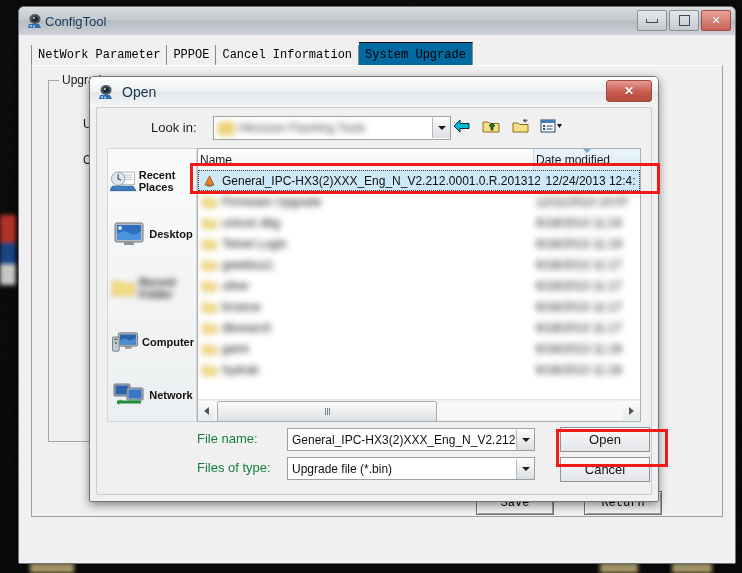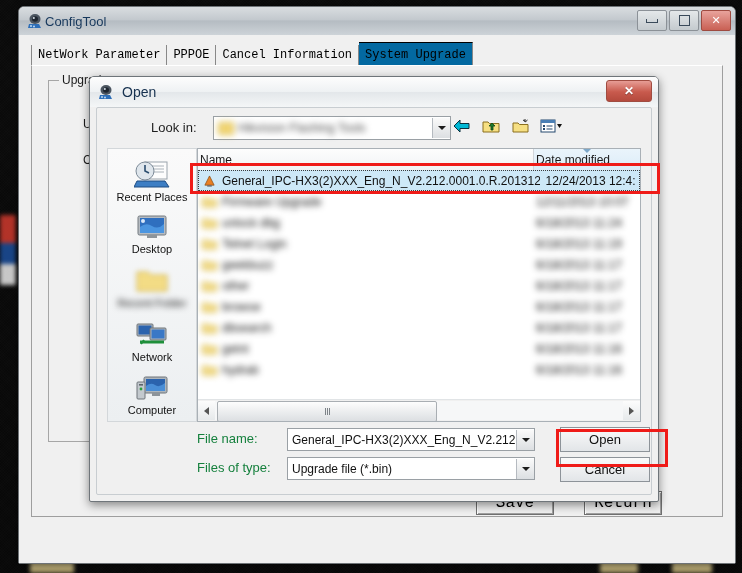--- a/index.html
+++ b/index.html
@@ -86,21 +86,21 @@
     position:absolute;left:10px;top:-8px;background:#f0f0f0;padding:0 3px;
     font-size:12px;color:#1a1a1a;
   }
   .gb-label{position:absolute;font-size:12px;color:#1a1a1a;}
 
   
   .main-btn{
     position:absolute;width:76px;height:22px;
     background:#f0f0f0;border:1px solid #707070;
     box-shadow:inset 1px 1px 0 #fff, inset -1px -1px 0 #a0a0a0;
-    font-family:"Liberation Mono",monospace;font-size:16px;color:#000;
+    font-family:"Liberation Mono",monospace;font-size:12px;color:#000;
     display:flex;align-items:center;justify-content:center;
   }
 
   
   #open-dialog{
     position:absolute;left:89px;top:76px;width:568px;height:424px;
     background:#f0f0f0;
     border:1px solid #6f757a;border-radius:5px 5px 2px 2px;
     box-shadow:0 3px 10px rgba(0,0,0,.45);
   }
@@ -147,21 +147,21 @@
   .tb-btn{width:24px;height:22px;display:flex;align-items:center;justify-content:center;}
 
   
   #places{
     position:absolute;left:10px;top:40px;width:88px;bottom:72px;
     background:linear-gradient(#fafafa,#eceff1);
     border:1px solid #d3d7da;
     display:flex;flex-direction:column;align-items:center;padding-top:6px;gap:2px;
   }
   .place{
-    width:84px;height:54px;display:flex;flex-direction:column;align-items:center;justify-content:center;gap:2px;
+    width:84px;height:54px;display:flex;flex-direction:row;align-items:center;justify-content:center;gap:2px;font-weight:bold;
   }
   .place-label{font-size:11px;color:#121212;}
   .place.blurred .place-label{filter:blur(3px);}
   .place.blurred svg{filter:blur(2.5px);}
 
   
   #listview{
     position:absolute;left:100px;top:40px;right:10px;bottom:72px;
     background:#fff;border:1px solid #a9b0b6;
     overflow:hidden;
@@ -380,41 +380,41 @@
 
       <div class="place blurred">
         <svg viewBox="0 0 36 28" width="36" height="28">
           <path d="M3 5 h11 l3 3 H33 V24 H3 Z" fill="#f3dc85" stroke="#c9a93a"></path>
         </svg>
         <span class="place-label">Recent Folder</span>
       </div>
 
       <div class="place">
         <svg viewBox="0 0 36 28" width="36" height="28">
-          <rect x="3" y="3" width="16" height="12" rx="1" fill="#aeb5bb" stroke="#6f757b"></rect>
-          <rect x="4.5" y="4.5" width="13" height="9" fill="#2b63ad"></rect>
-          <rect x="16" y="7" width="16" height="12" rx="1" fill="#aeb5bb" stroke="#6f757b"></rect>
-          <rect x="17.5" y="8.5" width="13" height="9" fill="#3a78c6"></rect>
-          <path d="M6 21 h24" stroke="#1e8f3a" stroke-width="3"></path>
-          <path d="M10 19 l-3 4" stroke="#1e8f3a" stroke-width="2"></path>
-        </svg>
-        <span class="place-label">Network</span>
-      </div>
-
-      <div class="place">
-        <svg viewBox="0 0 36 28" width="36" height="28">
           <rect x="10" y="3" width="23" height="16" rx="1.5" fill="#aeb5bb" stroke="#6f757b"></rect>
           <rect x="12" y="5" width="19" height="12" fill="#2b63ad"></rect>
           <path d="M12 12 q5 -4 9 -1 t10 -2 V17 H12 Z" fill="#4a8ed6"></path>
           <rect x="18" y="19" width="8" height="3" fill="#8d949a"></rect>
           <rect x="3" y="8" width="8" height="17" rx="1" fill="#c3c9ce" stroke="#6f757b"></rect>
           <rect x="5" y="10" width="4" height="1.6" fill="#5c646b"></rect>
           <circle cx="7" cy="15" r="1.4" fill="#29a13c"></circle>
         </svg>
         <span class="place-label">Computer</span>
+      </div>
+
+      <div class="place">
+        <svg viewBox="0 0 36 28" width="36" height="28">
+          <rect x="3" y="3" width="16" height="12" rx="1" fill="#aeb5bb" stroke="#6f757b"></rect>
+          <rect x="4.5" y="4.5" width="13" height="9" fill="#2b63ad"></rect>
+          <rect x="16" y="7" width="16" height="12" rx="1" fill="#aeb5bb" stroke="#6f757b"></rect>
+          <rect x="17.5" y="8.5" width="13" height="9" fill="#3a78c6"></rect>
+          <path d="M6 21 h24" stroke="#1e8f3a" stroke-width="3"></path>
+          <path d="M10 19 l-3 4" stroke="#1e8f3a" stroke-width="2"></path>
+        </svg>
+        <span class="place-label">Network</span>
       </div>
     </div>
 
     <div id="listview">
       <div id="lv-header">
         <div class="lv-col name">
           <span>Name</span>
         </div>
         <div class="lv-col date">
           <span class="sort-mark"></span>

